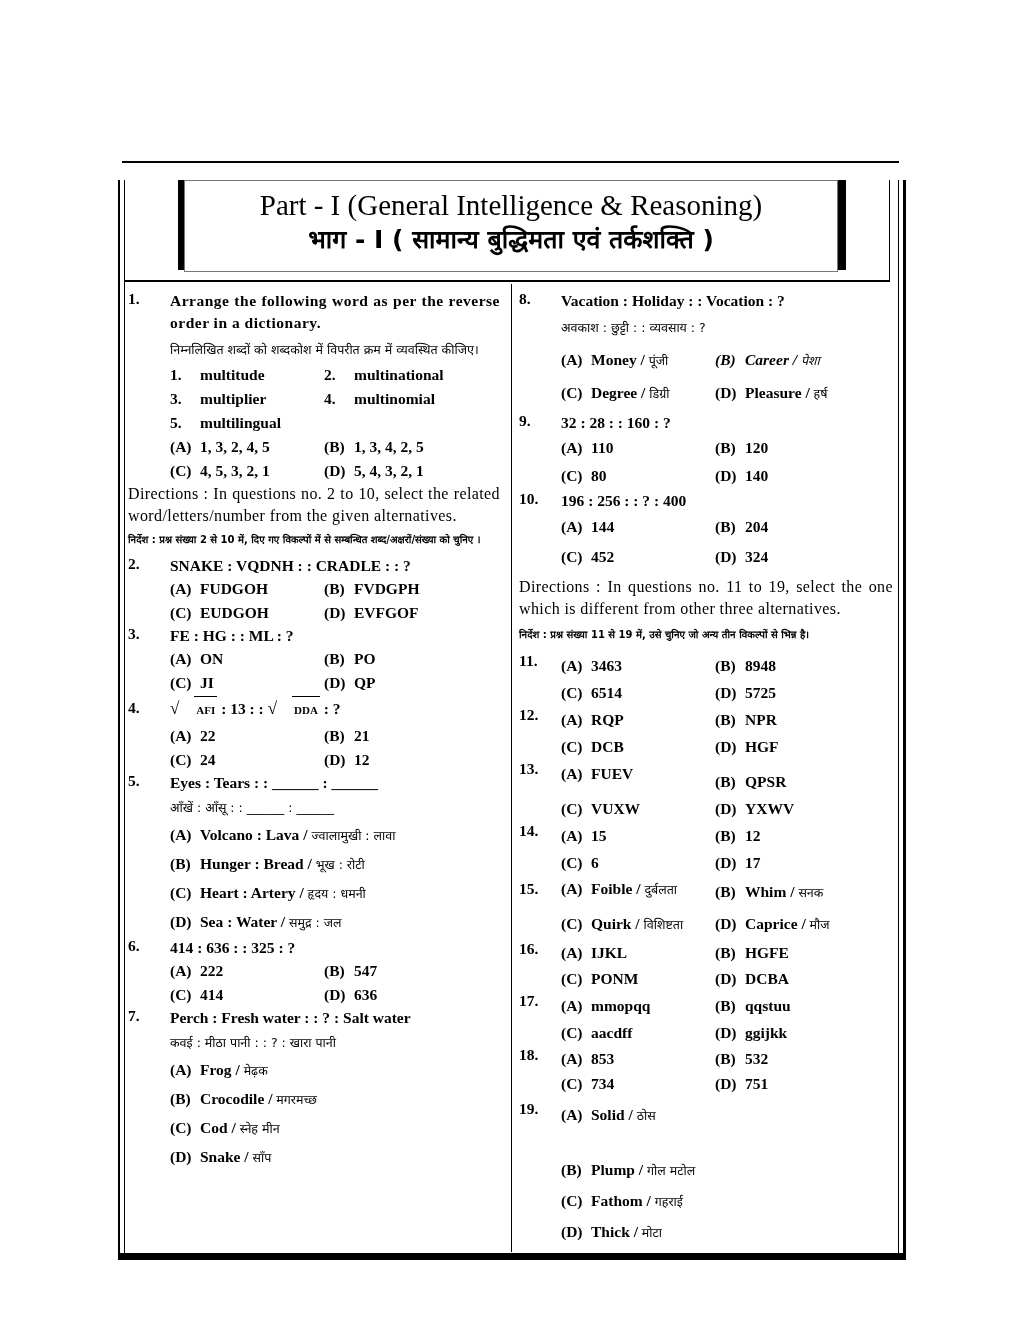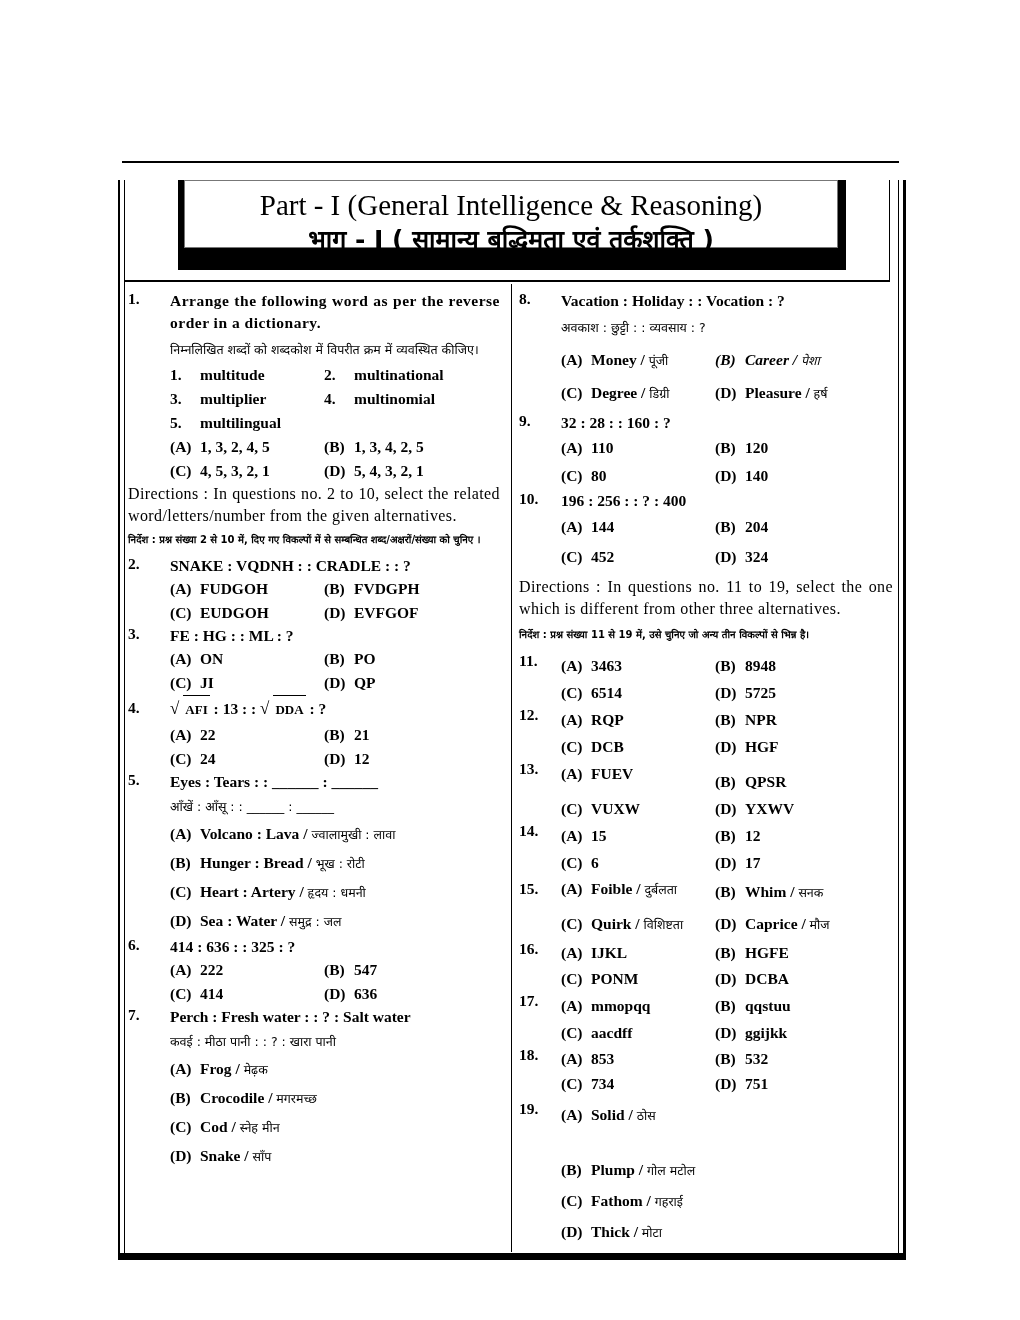--- a/index.html
+++ b/index.html
@@ -12,21 +12,21 @@
   .frame-left-outer  { position:absolute; left:118px; top:180px; width:2px; height:1078px; background:#000; }
   .frame-left-inner  { position:absolute; left:124px; top:180px; width:1px; height:1078px; background:#000; }
   .frame-right-inner { position:absolute; left:898px; top:180px; width:1px; height:1078px; background:#000; }
   .frame-right-outer { position:absolute; left:903px; top:180px; width:3px; height:1078px; background:#000; }
   .frame-bottom      { position:absolute; left:118px; top:1253px; width:788px; height:7px; background:#000; }
 
   
   .header-outline { position:absolute; left:124px; top:180px; width:766px; height:102px;
                     border-right:1px solid #000; border-bottom:2px solid #000; box-sizing:border-box; }
   .title-shadow { position:absolute; left:178px; top:180px; width:668px; height:90px; background:#000; }
-  .title-box { position:absolute; left:184px; top:180px; width:654px; height:68px; background:#fff;
+  .title-box { position:absolute; left:184px; top:180px; width:654px; height:92px; background:#fff;
                border:1px solid #777; box-sizing:border-box; text-align:center; }
   .title-en { font-family:"Liberation Serif", serif; font-size:29px; line-height:34px; margin-top:7px; }
   .title-hi { font-family:"DejaVu Sans", sans-serif; font-weight:bold; font-size:25px; line-height:36px; }
 
   .col-divider { position:absolute; left:511px; top:284px; width:1px; height:968px; background:#000; }
 
   .col { position:absolute; top:290px; font-size:14.5px; }
   .col-left  { left:128px; width:372px; }
   .col-right { left:519px; width:374px; }
 
@@ -41,21 +41,21 @@
   .opt .hiopt { font-weight:normal; font-family:"DejaVu Sans", sans-serif; font-size:12.5px; }
   .opts-wide .opt { line-height:28px; }
   .opts-single { display:block; }
   .opts-single .opt { line-height:28px; }
 
   .directions { font-family:"Liberation Serif", serif; font-size:16px; line-height:22px; text-align:justify;
                 letter-spacing:0.4px; }
   .directions-hi { font-family:"DejaVu Sans", sans-serif; font-weight:bold; font-size:10px; line-height:26px;
                    text-align:justify; margin-bottom:2px; }
 
-  .sqrt { display:inline-block; border-top:1.5px solid #000; padding:0 2px; margin-left:4px; font-size:13px; }
+  .sqrt { display:inline-block; border-top:1.5px solid #000; padding:0 2px; margin-left:15px; font-size:11px; }
   .radical { font-size:17px; }
 </style>
 </head>
 <body>
 
 <div class="top-rule"></div>
 <div class="frame-left-outer"></div>
 <div class="frame-left-inner"></div>
 <div class="frame-right-inner"></div>
 <div class="frame-right-outer"></div>

